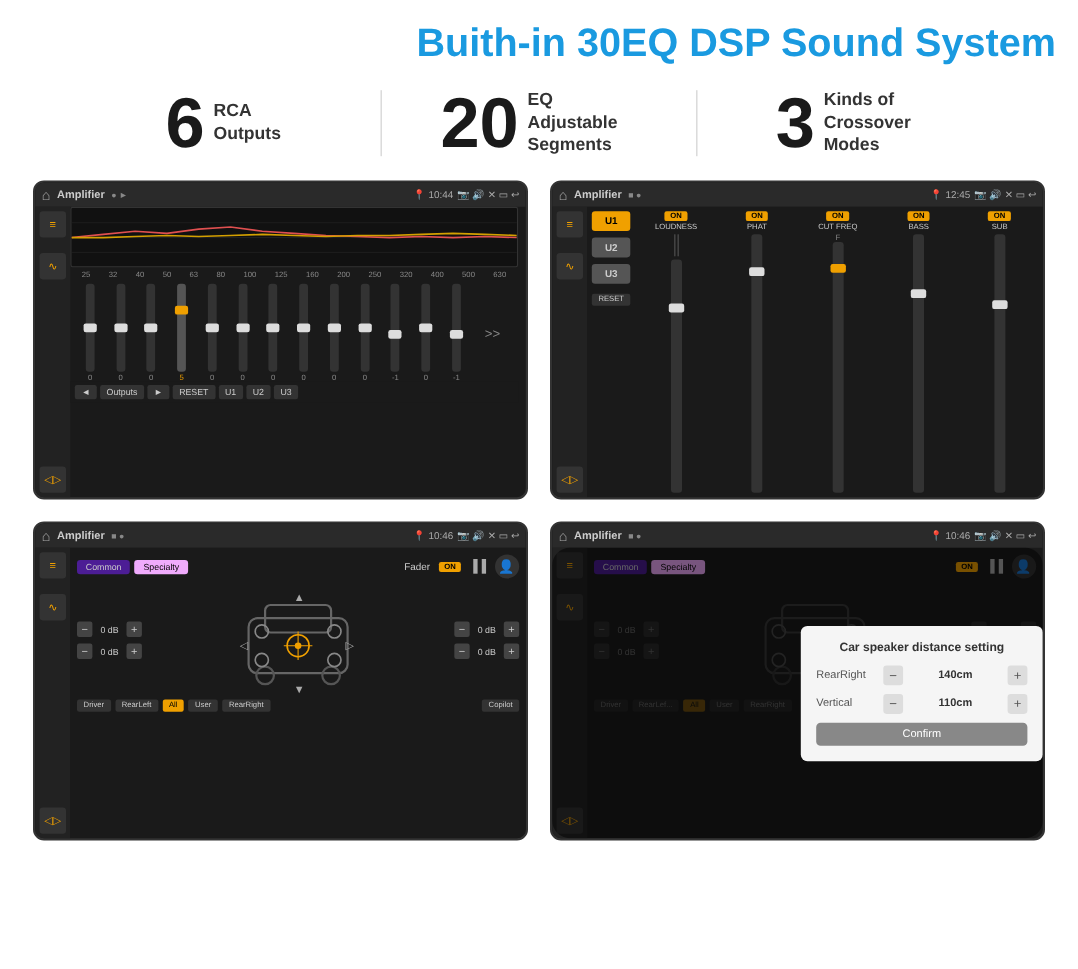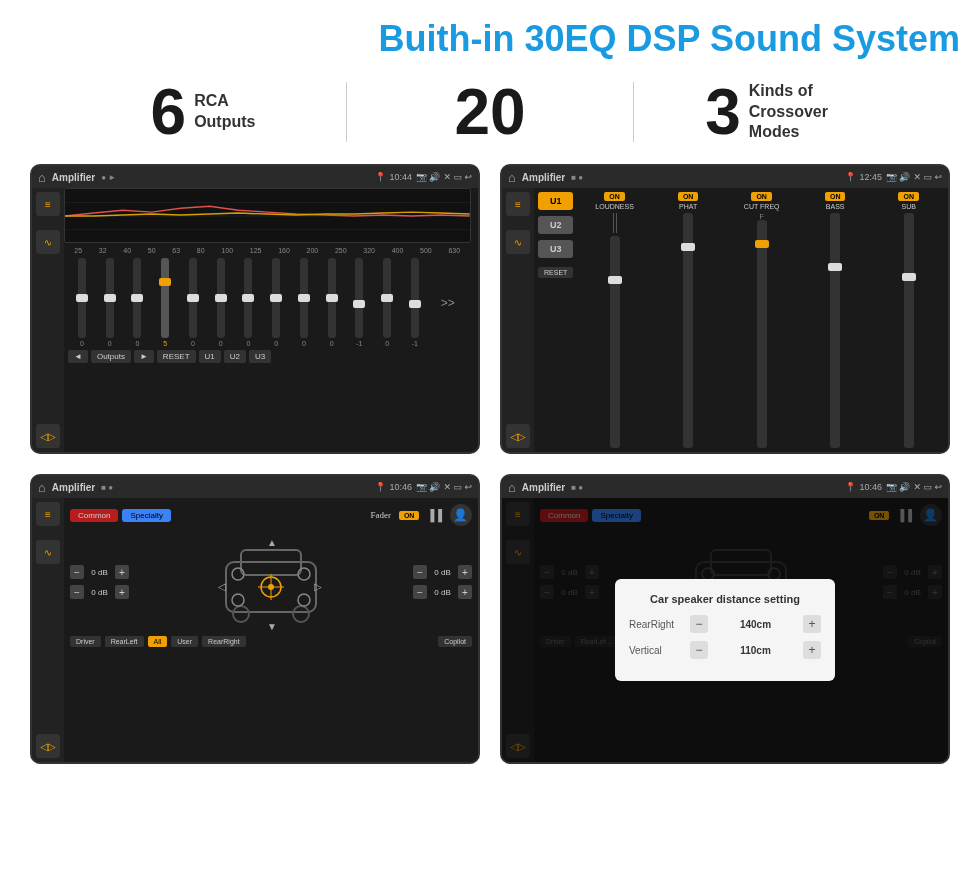--- a/index.html
+++ b/index.html
@@ -318,38 +318,37 @@
     }
 
     .fader-top {
       display: flex;
       gap: 4px;
       align-items: center;
       margin-bottom: 6px;
     }
 
     .fader-tab {
-      background: #b91c1c;
+      background: #4c1d95;
       color: #ccc;
       font-size: 8px;
       padding: 2px 8px;
       border-radius: 3px;
     }
 
     .fader-tab.active {
-      background: #3b82f6;
+      background: #f0abfc;
       color: #000;
     }
 
     .fader-label {
       color: #ccc;
       font-size: 9px;
       margin-left: auto;
       margin-right: 4px;
-      font-family: Liberation Serif, serif;
     }
 
     .on-badge {
       background: #f0a000;
       color: #000;
       font-size: 7px;
       padding: 1px 5px;
       border-radius: 2px;
       font-weight: bold;
     }
@@ -439,22 +438,23 @@
     
     .dialog-overlay {
       position: absolute;
       top: 22px;
       left: 0;
       right: 0;
       bottom: 0;
       background: rgba(0,0,0,0.5);
       display: flex;
       align-items: center;
-      justify-content: center;
+      justify-content: flex-end;
       z-index: 10;
+      border-radius: 16px;
     }
 
     .dialog-box {
       background: #f5f5f5;
       border-radius: 6px;
       padding: 14px;
       width: 220px;
     }
 
     .dialog-title {
@@ -515,20 +515,21 @@
 <h1 class="page-title">Buith-in 30EQ DSP Sound System</h1>
 
 <div class="stats-row">
   <div class="stat-item">
     <span class="stat-number">6</span>
     <span class="stat-text">RCA<br>Outputs</span>
   </div>
   <div class="stat-divider"></div>
   <div class="stat-item">
     <span class="stat-number">20</span>
+    <span class="stat-text">EQ Adjustable<br>Segments</span>
   </div>
   <div class="stat-divider"></div>
   <div class="stat-item">
     <span class="stat-number">3</span>
     <span class="stat-text">Kinds of<br>Crossover Modes</span>
   </div>
 </div>
 
 <div class="screens-grid">
 
@@ -906,17 +907,18 @@
           <div class="dialog-minus">−</div>
           <span class="dialog-value">140cm</span>
           <div class="dialog-plus">+</div>
         </div>
         <div class="dialog-row">
           <span class="dialog-row-label">Vertical</span>
           <div class="dialog-minus">−</div>
           <span class="dialog-value">110cm</span>
           <div class="dialog-plus">+</div>
         </div>
+        <div class="dialog-confirm-btn">Confirm</div>
       </div>
     </div>
   </div>
 
 </div>
 
 </body></html>

